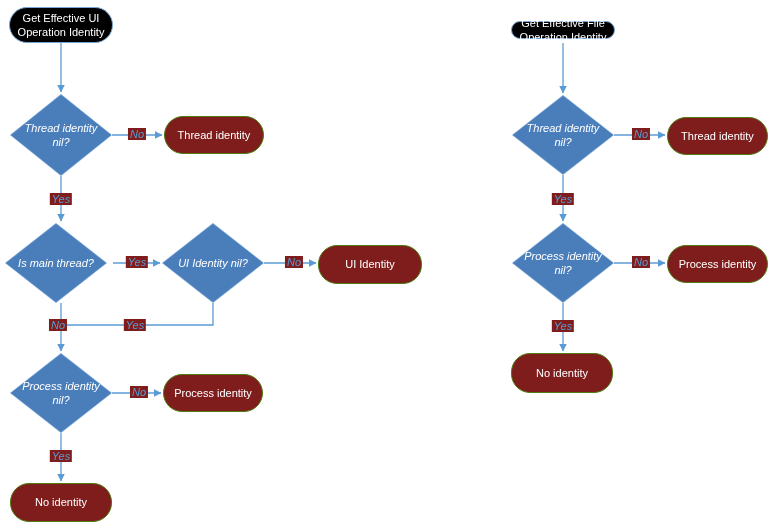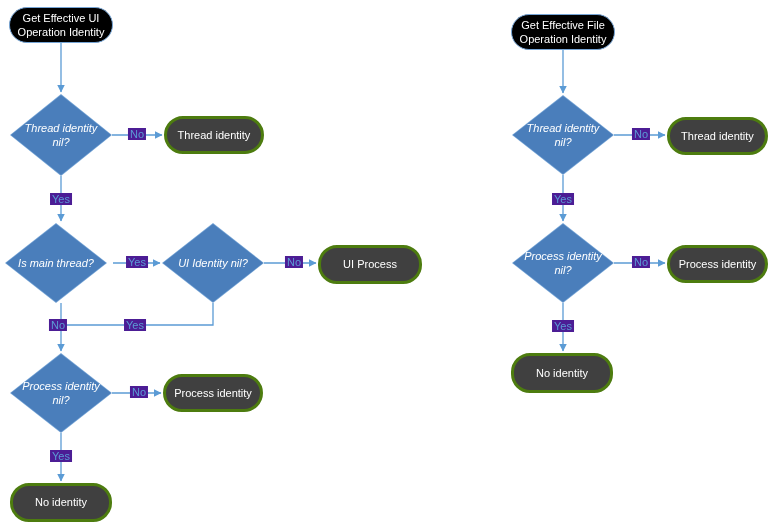--- a/index.html
+++ b/index.html
@@ -23,45 +23,46 @@
     line-height: 1.3;
     box-sizing: border-box;
   }
   .stadium {
     background: #000000;
     border: 1px solid #76a5d6;
     border-radius: 18px;
     padding: 2px 6px;
   }
   .terminal {
-    background: #404040;
-    border: 3px solid #4d7c0f;
+    background: #7f1d1d;
+    border: 1px solid #4d7c0f;
     border-radius: 19px;
     padding: 2px 6px;
   }
   .diamond {
     background: #76a5d6;
     clip-path: polygon(50% 0, 100% 50%, 50% 100%, 0 50%);
   }
   .diamond::before {
     content: "";
     position: absolute;
     inset: 1px;
     background: #4a7ebb;
     clip-path: polygon(50% 0, 100% 50%, 50% 100%, 0 50%);
   }
   .diamond .txt { position: relative; z-index: 1; max-width: 88px; font-style: italic; }
   .edge-label {
     position: absolute;
     transform: translate(-50%, -50%);
     color: #5b9bd5;
-    background: #4c1d95;
+    background: #7f1d1d;
     font-size: 11px;
     padding: 0 2px;
     white-space: nowrap;
+    font-style: italic;
   }
 </style>
 </head>
 <body>
 
 <div class="canvas">
 
   <svg class="edges">
     <defs>
       <marker id="arrow" markerWidth="10" markerHeight="10" refX="7.5" refY="4" orient="auto" markerUnits="userSpaceOnUse">
@@ -96,40 +97,40 @@
   <div class="node terminal" style="left:164px; top:116px; width:100px; height:38px;">Thread identity</div>
 
   <div class="node diamond" style="left:5px; top:223px; width:102px; height:80px;">
     <span class="txt">Is main thread?</span>
   </div>
 
   <div class="node diamond" style="left:162px; top:223px; width:102px; height:80px;">
     <span class="txt">UI Identity nil?</span>
   </div>
 
-  <div class="node terminal" style="left:318px; top:245px; width:104px; height:39px;">UI Process</div>
+  <div class="node terminal" style="left:318px; top:245px; width:104px; height:39px;">UI Identity</div>
 
   <div class="node diamond" style="left:10px; top:353px; width:102px; height:80px;">
     <span class="txt">Process identity nil?</span>
   </div>
 
   <div class="node terminal" style="left:163px; top:374px; width:100px; height:38px;">Process identity</div>
 
   <div class="node terminal" style="left:10px; top:483px; width:102px; height:39px;">No identity</div>
 
   <div class="edge-label" style="left:137px; top:134px;">No</div>
   <div class="edge-label" style="left:61px;  top:199px;">Yes</div>
   <div class="edge-label" style="left:137px; top:262px;">Yes</div>
   <div class="edge-label" style="left:294px; top:262px;">No</div>
   <div class="edge-label" style="left:58px;  top:325px;">No</div>
   <div class="edge-label" style="left:135px; top:325px;">Yes</div>
   <div class="edge-label" style="left:139px; top:392px;">No</div>
   <div class="edge-label" style="left:61px;  top:456px;">Yes</div>
 
-  <div class="node stadium" style="left:511px; top:14px; width:104px; height:36px;">Get Effective File Operation Identity</div>
+  <div class="node stadium" style="left:511px; top:21px; width:104px; height:18px;">Get Effective File Operation Identity</div>
 
   <div class="node diamond" style="left:512px; top:95px; width:102px; height:80px;">
     <span class="txt">Thread identity nil?</span>
   </div>
 
   <div class="node terminal" style="left:667px; top:117px; width:101px; height:38px;">Thread identity</div>
 
   <div class="node diamond" style="left:512px; top:223px; width:102px; height:80px;">
     <span class="txt">Process identity nil?</span>
   </div>

